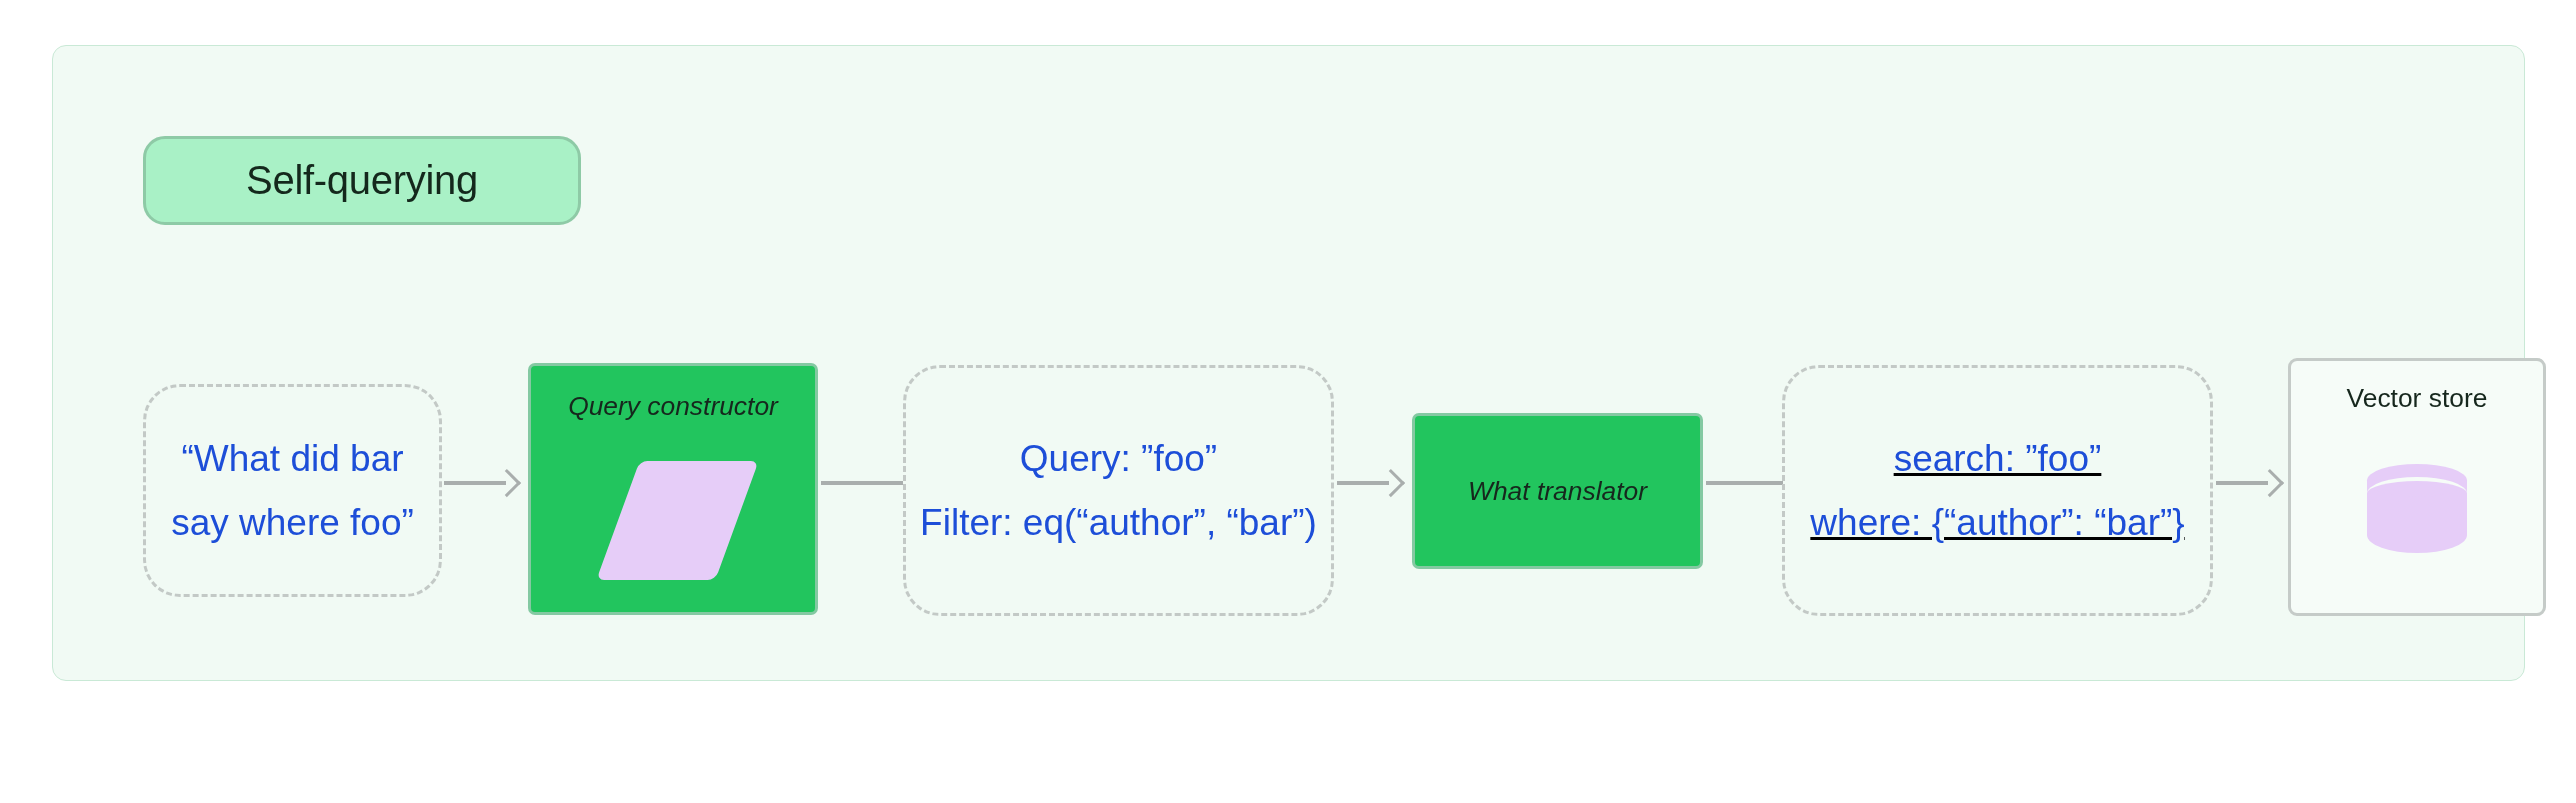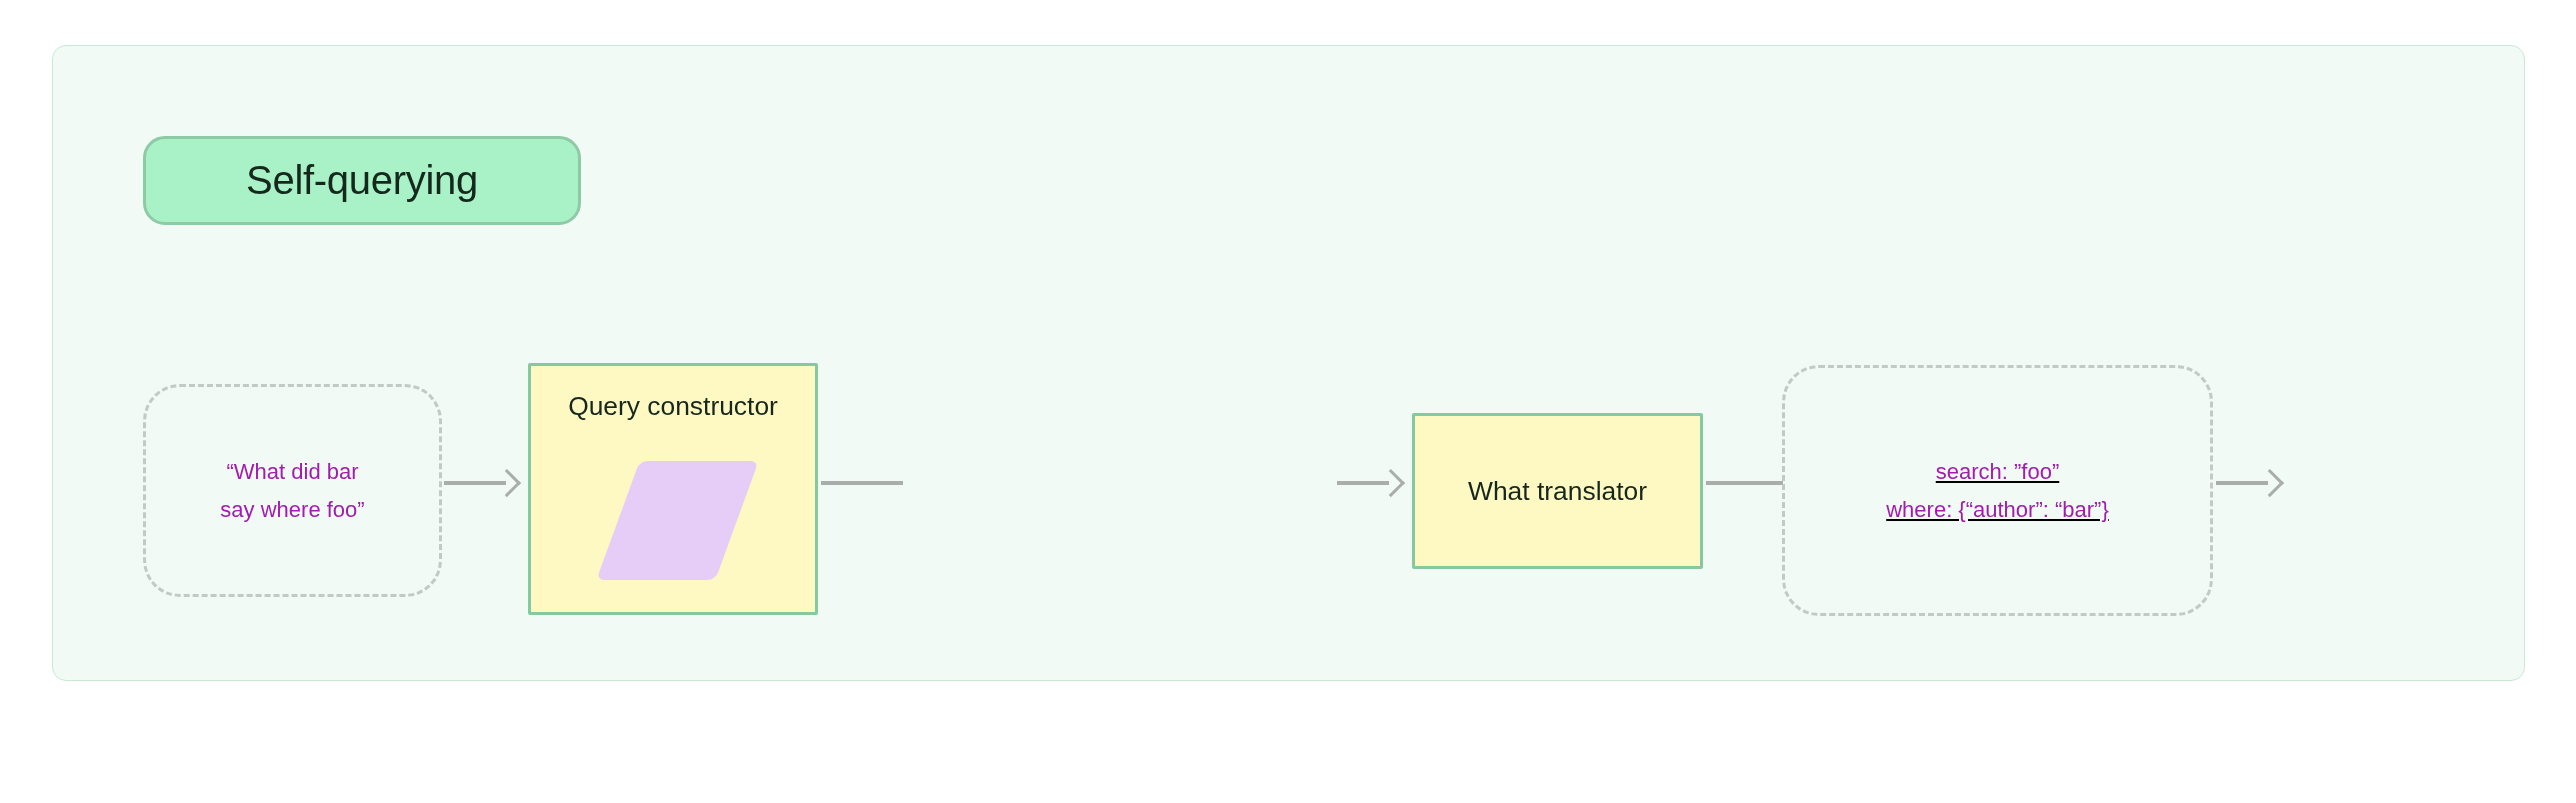--- a/index.html
+++ b/index.html
@@ -62,37 +62,38 @@
     box-sizing: border-box;
     background: transparent;
     border: 3.9px dashed #c3c9c6;
     border-radius: 37px;
     display: flex;
     flex-direction: column;
     align-items: center;
     justify-content: center;
   }
   .dashed-node .line {
-    font-size: 22px;
-    color: #a21caf;
+    font-size: 37px;
+    color: #1d4ed8;
     line-height: 1.72;
     white-space: nowrap;
   }
 
   #node-question { left: 90px;  top: 338px; width: 299px; height: 213px; }
   #node-query    { left: 850px; top: 319px; width: 431px; height: 251px; }
   #node-search   { left: 1729px; top: 319px; width: 431px; height: 251px; text-decoration: underline; }
 
   
   .proc-node {
     position: absolute;
     box-sizing: border-box;
-    background: #fef9c3;
+    background: #22c55e;
     border: 3.9px solid #84c9a2;
-    border-radius: 2px;
+    border-radius: 7px;
+    font-style: italic;
   }
   #node-constructor { left: 475px;  top: 317px; width: 290px; height: 252px; }
   #node-translator  { left: 1359px; top: 367px; width: 291px; height: 156px; }
 
   .proc-label {
     position: absolute;
     left: 0;
     right: 0;
     font-size: 26.4px;
     color: #16271d;
@@ -215,34 +216,46 @@
     <div class="conn" id="conn-1"></div>
     <div class="arrowhead" id="head-1"></div>
 
     <div class="proc-node" id="node-constructor">
       <span class="proc-label">Query constructor</span>
       <div class="parallelogram"></div>
     </div>
 
     <div class="conn" id="conn-2"></div>
 
+    <div class="dashed-node" id="node-query">
+      <span class="line">Query: ”foo”</span>
+      <span class="line">Filter: eq(“author”, “bar”)</span>
+    </div>
 
     <div class="conn" id="conn-3"></div>
     <div class="arrowhead" id="head-3"></div>
 
     <div class="proc-node" id="node-translator">
       <span class="proc-label">What translator</span>
     </div>
 
     <div class="conn" id="conn-4"></div>
 
     <div class="dashed-node" id="node-search">
       <span class="line">search: ”foo”</span>
       <span class="line">where: {“author”: “bar”}</span>
     </div>
 
     <div class="conn" id="conn-5"></div>
     <div class="arrowhead" id="head-5"></div>
 
+    <div id="node-vectorstore">
+      <span class="proc-label">Vector store</span>
+      <div class="cylinder">
+        <div class="cyl-body"></div>
+        <div class="cyl-top"></div>
+        <div class="cyl-seam"></div>
+      </div>
+    </div>
 
   </div>
 </div>
 
 
 </body></html>

